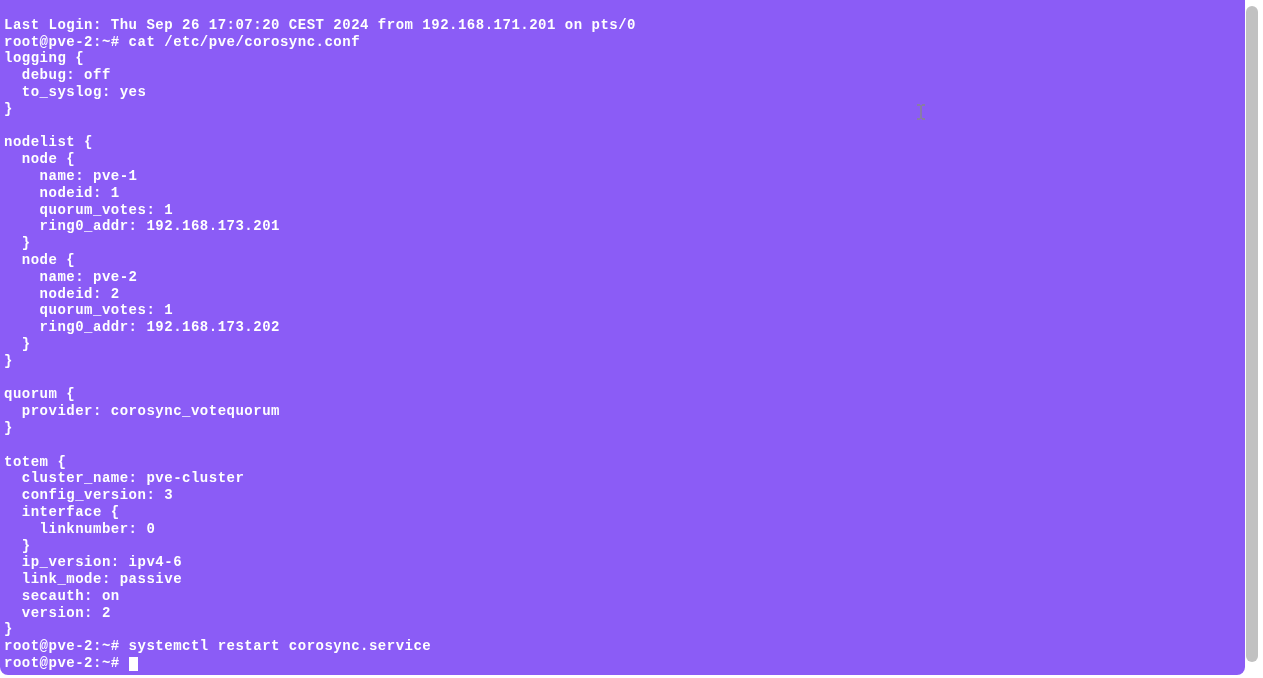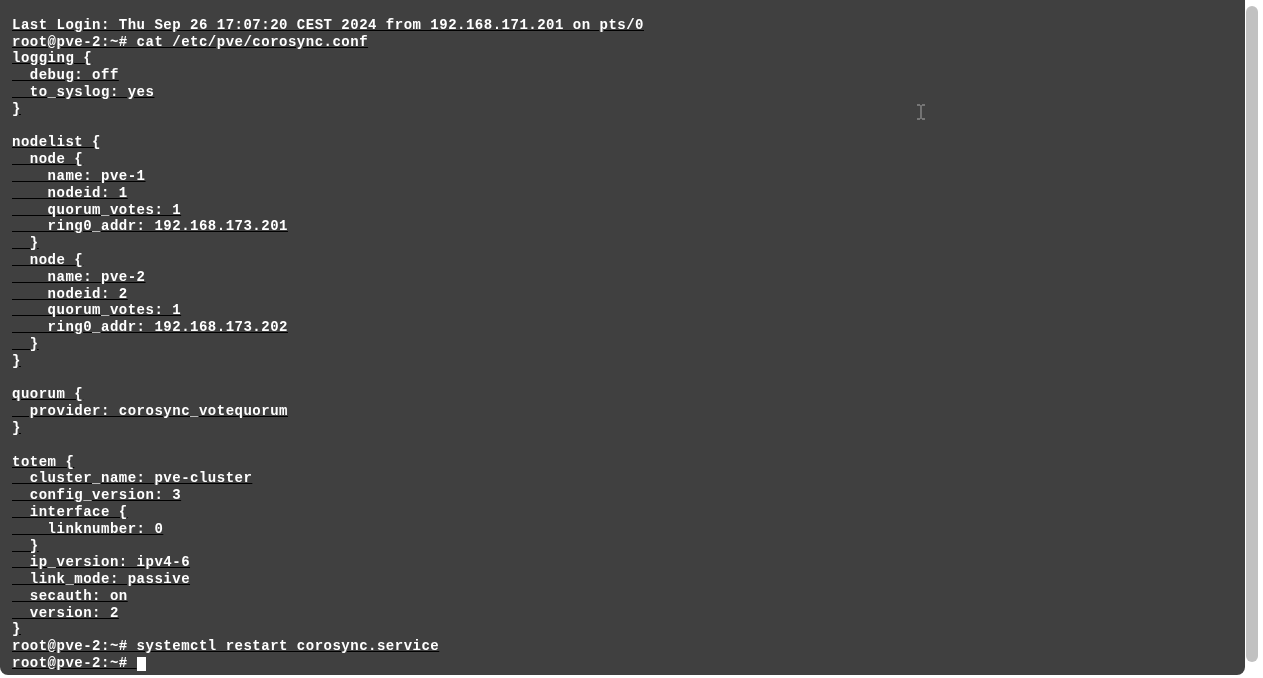--- a/index.html
+++ b/index.html
@@ -12,25 +12,24 @@
       width: 1263px;
       height: 678px;
       position: relative;
     }
     .terminal-window {
       position: absolute;
       top: 0;
       left: 0;
       width: 1245px;
       height: 675px;
-      background: #404040;
+      background: #8b5cf6;
       border-radius: 0 0 8px 8px;
       overflow: hidden;
-      padding: 0 4px 4px 12px;
-      text-decoration: underline;
+      padding: 0 4px 4px 4px;
     }
     .terminal-content {
       width: 100%;
       height: 100%;
       color: #fff;
       white-space: pre;
       overflow: hidden;
       font-weight: bold;
       letter-spacing: 0.5px;
     }

